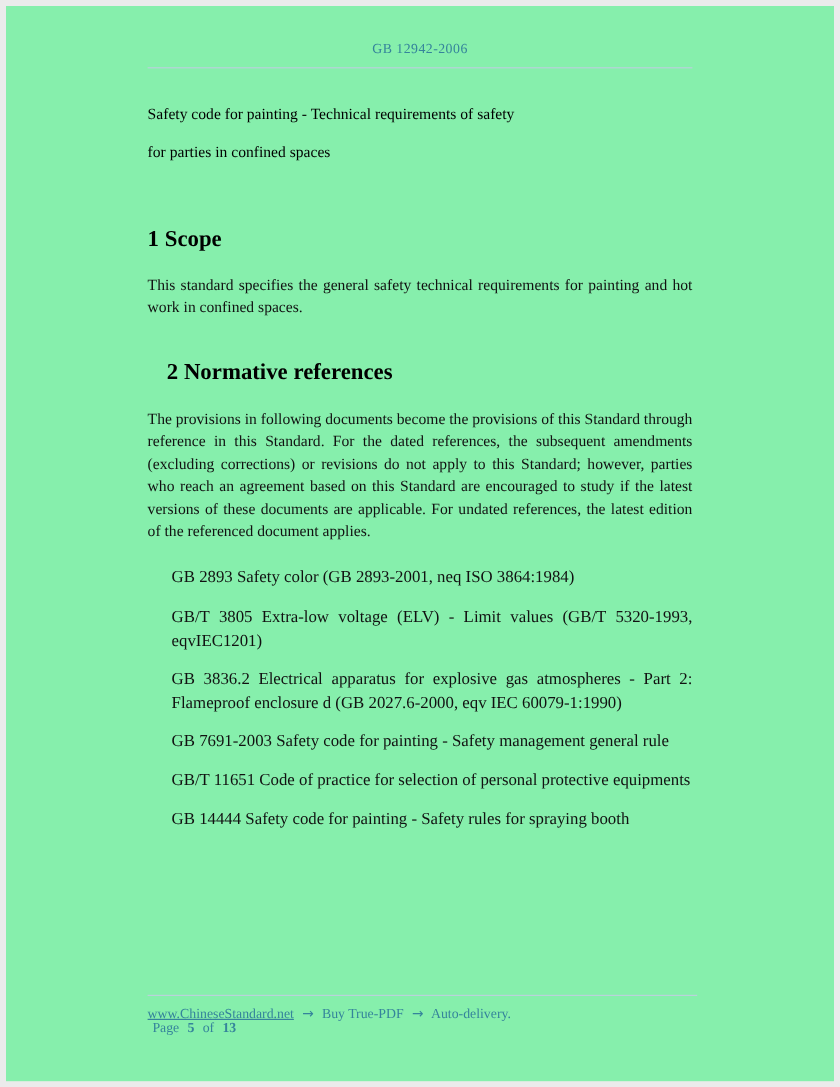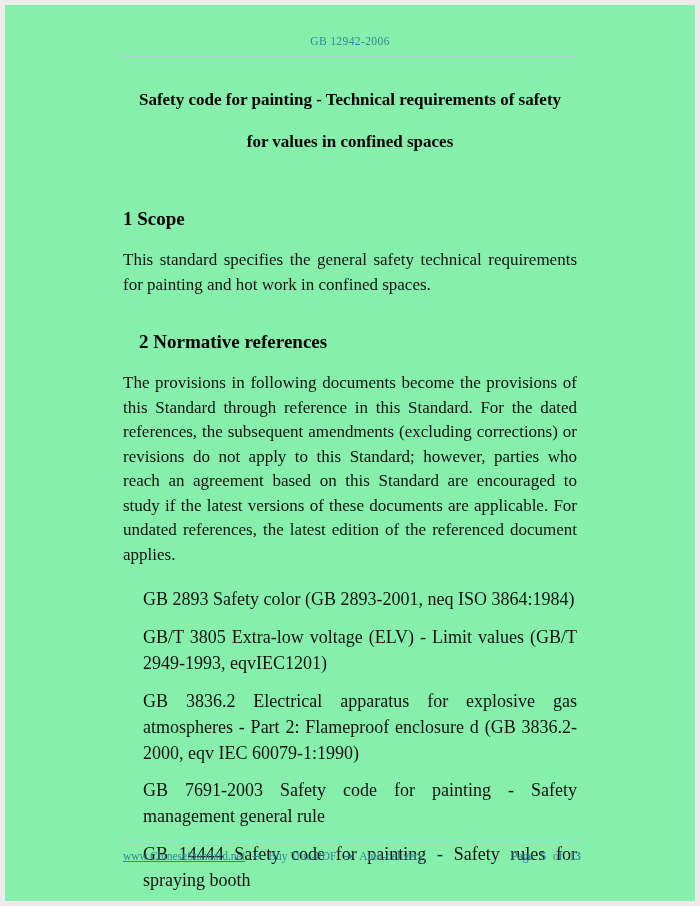--- a/index.html
+++ b/index.html
@@ -23,65 +23,66 @@
     color: var(--accent, #35849b);
     font-size: 11.5px;
     letter-spacing: 0.4px;
   }
   .header-rule {
     border-bottom: 1px solid var(--rule, #b9d2da);
     margin-top: 9px;
   }
   .title {
     margin-top: 22px;
-    font-size: 17px;
-    font-weight: bold;
-    text-align: center;
+    font-size: 13px;
+    font-weight: normal;
+    text-align: left;
     color: #000000;
     line-height: 2.45;
   }
   .title span { display: block; }
   .section-heading {
     font-size: 19px;
     font-weight: bold;
     color: #000000;
   }
   .heading-scope { margin-top: 46px; }
   .heading-normative { margin-top: 34px; margin-left: 16px; }
   .body-text {
     margin-top: 18px;
-    font-size: 17px;
+    font-size: 13px;
     line-height: 1.44;
     text-align: justify;
     color: #111111;
   }
   .references { margin-top: 20px; }
   .ref {
     margin: 0 0 12px 20px;
-    font-size: 18px;
+    font-size: 14px;
     line-height: 1.44;
     text-align: justify;
     color: #111111;
   }
   .footer {
     position: absolute;
     left: 118px;
     right: 114px;
     bottom: 38px;
   }
   .footer-rule {
     border-bottom: 1px solid var(--rule, #b9d2da);
     margin-bottom: 7px;
   }
   .footer-row {
     display: flex;
     justify-content: space-between;
-    align-items: center;
+    align-items: flex-start;
     font-size: 11.5px;
     color: var(--accent, #35849b);
+    flex-direction: column;
   }
   .footer-left span { margin-right: 4px; }
   .footer-link {
     color: var(--accent, #35849b);
     text-decoration: underline;
     cursor: pointer;
     margin-right: 4px;
   }
   .arrow { font-family: "DejaVu Sans", sans-serif; }
   .footer-right span { margin-left: 4px; margin-top: 32px; }
@@ -90,36 +91,37 @@
 </head>
 <body>
 
 <div class="page">
 
   <div class="doc-number">GB 12942-2006</div>
   <div class="header-rule"></div>
 
   <h1 class="title">
     <span>Safety code for painting - Technical requirements of safety</span>
-    <span>for values in confined spaces</span>
+    <span>for parties in confined spaces</span>
   </h1>
 
   <h2 class="section-heading heading-scope">1 Scope</h2>
 
   <p class="body-text">This standard specifies the general safety technical requirements for painting and hot work in confined spaces.</p>
 
   <h2 class="section-heading heading-normative">2 Normative references</h2>
 
   <p class="body-text">The provisions in following documents become the provisions of this Standard through reference in this Standard. For the dated references, the subsequent amendments (excluding corrections) or revisions do not apply to this Standard; however, parties who reach an agreement based on this Standard are encouraged to study if the latest versions of these documents are applicable. For undated references, the latest edition of the referenced document applies.</p>
 
   <div class="references">
     <p class="ref">GB 2893 Safety color (GB 2893-2001, neq ISO 3864:1984)</p>
-    <p class="ref">GB/T 3805 Extra-low voltage (ELV) - Limit values (GB/T 2949-1993, eqvIEC1201)</p>
-    <p class="ref">GB 3836.2 Electrical apparatus for explosive gas atmospheres - Part 2: Flameproof enclosure d (GB 3836.2-2000, eqv IEC 60079-1:1990)</p>
+    <p class="ref">GB/T 3805 Extra-low voltage (ELV) - Limit values (GB/T 5320-1993, eqvIEC1201)</p>
+    <p class="ref">GB 3836.2 Electrical apparatus for explosive gas atmospheres - Part 2: Flameproof enclosure d (GB 2027.6-2000, eqv IEC 60079-1:1990)</p>
     <p class="ref">GB 7691-2003 Safety code for painting - Safety management general rule</p>
+    <p class="ref">GB/T 11651 Code of practice for selection of personal protective equipments</p>
     <p class="ref">GB 14444 Safety code for painting - Safety rules for spraying booth</p>
   </div>
 
   <div class="footer">
     <div class="footer-rule"></div>
     <div class="footer-row">
       <div class="footer-left">
         <a class="footer-link">www.ChineseStandard.net</a>
         <span class="arrow">→</span>
         <span>Buy True-PDF</span>

